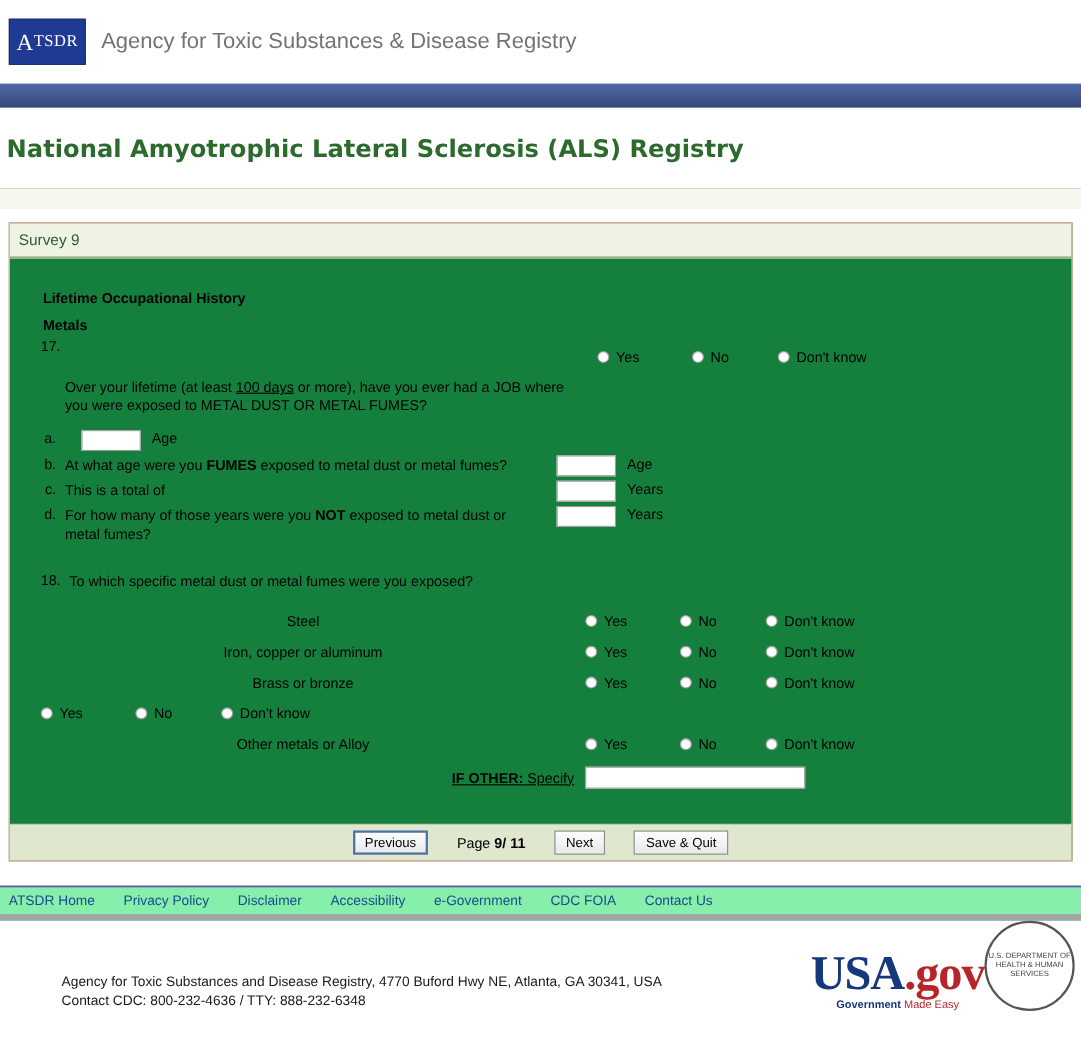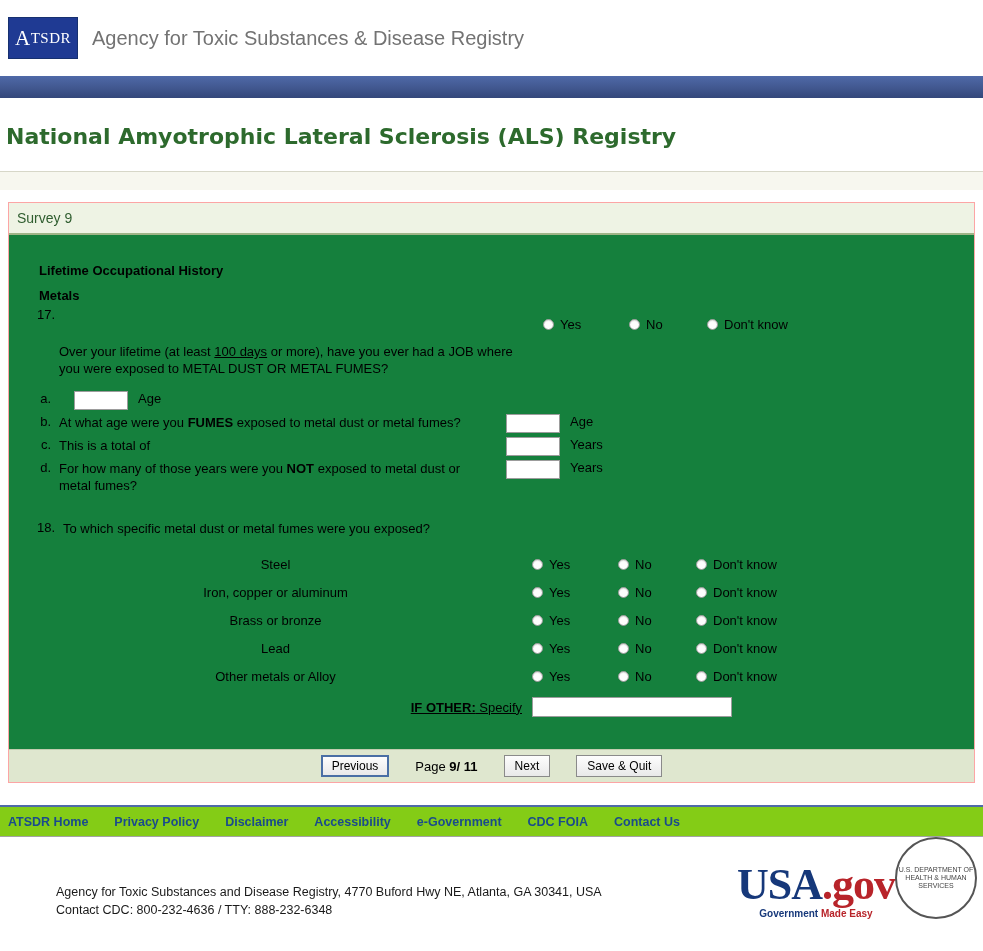--- a/index.html
+++ b/index.html
@@ -116,36 +116,35 @@
     color:#000;
     cursor: pointer;
   }
   .btn.prev { border:2px solid #4a6fa5; padding: 2px 9px; }
   .page-ind { font-size: 13px; }
   .page-ind b { font-weight: bold; }
 
   
   .footer-rule { height: 2px; background:#4f69a8; margin-top: 22px; }
   .footer-links {
-    height: 30px; background:#84cc16; display:flex; align-items:center;
+    height: 30px; background:#86efac; display:flex; align-items:center;
     padding-left: 8px; gap: 26px;
-    border-bottom: 1px solid #a3a3a3;
-    font-weight: bold;
+    border-bottom: 6px solid #a3a3a3;
   }
   .footer-links a { color:#1a4b8c; font-size:12.5px; text-decoration:none; }
   .footer-addr { padding: 10px 8px 0 8px; font-size:12.5px; line-height:18px; color:#1a1a1a;margin-left:48px; }
   .footer-bottom { display:flex; justify-content:space-between; align-items:flex-end; }
 
   .usagov { text-align:center; line-height:1; }
   .usagov .word { font-family:"Liberation Serif", serif; font-size:44px; font-weight:bold; color:#16387a; letter-spacing:-1px; }
   .usagov .word .dot { color:#b8242a; }
   .usagov .word .gov { color:#b8242a; }
   .usagov .tag { margin-top:2px; font-size:10px; }
   .usagov .tag .g1 { color:#16387a; font-weight:bold; }
-  .usagov .tag .g2 { color:#b8242a; font-weight:bold; }
+  .usagov .tag .g2 { color:#b8242a; font-weight:normal; }
 
   .hhs-seal {
     width: 82px; height: 82px; border-radius: 50%;
     border: 2px solid #555; display:flex; align-items:center; justify-content:center;
     font-size: 7px; color:#444; text-align:center; line-height:8px;
     background: #fff; margin-right: 6px;
   }
   .seal-wrap { display:flex; align-items:flex-end; }
 </style>
 </head>
@@ -289,21 +288,20 @@
               <span class="radio"></span>
               <span>No</span>
             </label>
           <label class="opt metal-dk">
               <span class="radio"></span>
               <span>Don't know</span>
             </label>
         </div>
 
         <div class="metal-row">
-          <div class="metal-label">Lead</div>
           <label class="opt metal-yes">
               <span class="radio"></span>
               <span>Yes</span>
             </label>
           <label class="opt metal-no">
               <span class="radio"></span>
               <span>No</span>
             </label>
           <label class="opt metal-dk">
               <span class="radio"></span>

